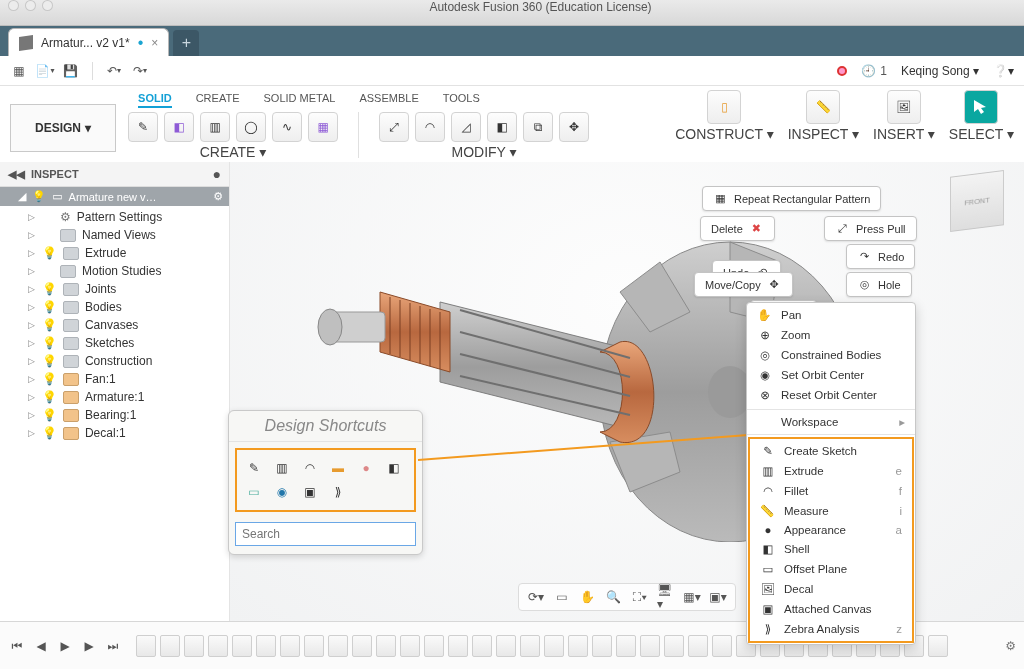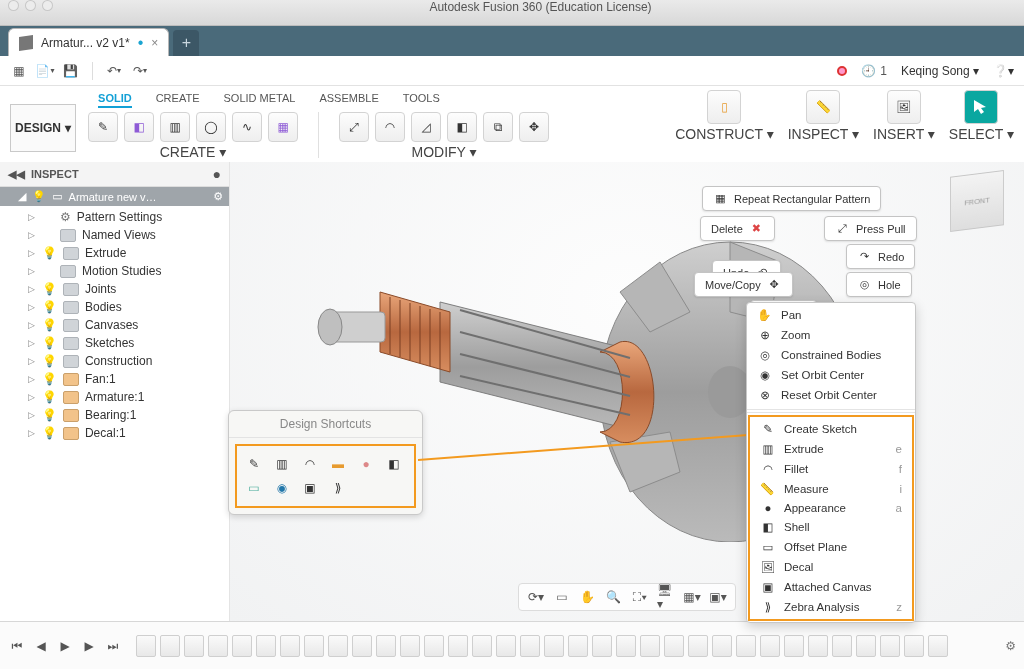--- a/index.html
+++ b/index.html
@@ -23,21 +23,21 @@
   
   .qat{ height:30px; display:flex; align-items:center; gap:8px; padding:0 10px; border-bottom:1px solid #e2e2e2; background:#fff;}
   .qat .ico{ width:18px;height:18px; display:flex;align-items:center;justify-content:center; color:#555;}
   .qat .sep{width:1px;height:18px;background:#ddd;margin:0 4px;}
   .qat-right{ margin-left:auto; display:flex; align-items:center; gap:14px;}
   .rec-dot{width:10px;height:10px;border:2px solid #d33;border-radius:50%; background:#f9c;}
   .clock{display:flex;align-items:center;gap:4px;color:#555;}
 
   
   .ribbon{ display:flex; align-items:flex-start; padding:4px 10px 0; border-bottom:1px solid #d9d9d9; background:#fff; height:78px; position:relative;}
-  .design-btn{ border:1px solid #c9c9c9; background:#fafafa; padding:10px 4px; font-weight:600; display:flex; align-items:center; gap:4px; height:48px; margin-top:14px; margin-right:12px;}
+  .design-btn{ border:1px solid #c9c9c9; background:#fafafa; padding:10px 24px; font-weight:600; display:flex; align-items:center; gap:4px; height:48px; margin-top:14px; margin-right:12px;}
   .ribbon-tabs{ display:flex; flex-direction:column; }
   .rtabs{ display:flex; gap:24px; font-size:11px; color:#555; padding:2px 0 4px 10px;}
   .rtabs .active{ color:#12a0d6; border-bottom:2px solid #12a0d6; padding-bottom:2px; font-weight:600;}
   .rgroups{ display:flex; gap:16px; align-items:flex-start;}
   .rgroup{ display:flex; flex-direction:column; align-items:center;}
   .rgroup .icons{ display:flex; gap:6px;}
   .ricon{ width:30px;height:30px; border:1px solid #d3d3d3; border-radius:4px; background:linear-gradient(#fdfdfd,#eee); display:flex;align-items:center;justify-content:center;}
   .ricon svg, .ricon span{ display:block;}
   .rlabel{ font-size:14px; color:#444; margin-top:2px;}
   .vsep{ width:1px; background:#e0e0e0; align-self:stretch; margin:0 4px; height:46px;}
@@ -59,21 +59,21 @@
   .trow .fold{ width:16px;height:13px;background:#d0d4d8;border:1px solid #aeb3b8;border-radius:2px;}
   .trow .comp{ width:16px;height:13px;background:#f2c38a;border:1px solid #caa06b;border-radius:2px;}
   .trow .gearico{ color:#777;}
 
   .canvas{ flex:1; position:relative; background:radial-gradient(ellipse at 50% 30%, #fdfdfd, #f1f2f3);}
   .armature{ position:absolute; left:70px; top:20px; width:560px; }
   .armature svg{width:100%;}
 
   
   .shortcuts{ position:absolute; left:228px; top:410px; width:195px; background:#f7f7f5; border:1px solid #c9c9c9; border-radius:6px; box-shadow:0 2px 6px rgba(0,0,0,.15); z-index:5;}
-  .shortcuts h4{ font-weight:400; color:#888; text-align:center; padding:6px; border-bottom:1px solid #e3e3e3; font-size:12px;}
+  .shortcuts h4{ font-weight:400; color:#888; text-align:center; padding:6px; border-bottom:1px solid #e3e3e3; font-size:16px;font-style:italic;}
   .shortcuts .sbox{ border:2px solid #f39a1f; margin:6px; padding:6px;}
   .shortcuts .srow{ display:flex; gap:10px; padding:3px 2px;}
   .shortcuts .sicon{ width:18px;height:18px; display:flex;align-items:center;justify-content:center;}
   .shortcuts input{ width:calc(100% - 12px); margin:4px 6px 8px; padding:4px 6px; border:1px solid #6aa7e6; font-size:12px; color:#888;}
 
   
   .connector{ position:absolute; z-index:6; pointer-events:none;}
 
   
   .mark{ position:absolute; background:#fff; border:1px solid #c4c4c4; border-radius:4px; padding:4px 10px; font-size:11px; display:flex; align-items:center; gap:6px; box-shadow:0 1px 2px rgba(0,0,0,.1);}
@@ -464,20 +464,25 @@
       <div class="item">
         <span class="ci">◉</span>
         <span>Set Orbit Center</span>
       </div>
       <div class="item">
         <span class="ci">⊗</span>
         <span>Reset Orbit Center</span>
       </div>
     </div>
   <hr>
+  <div class="item">
+      <span class="ci"></span>
+      <span>Workspace</span>
+      <span class="key">▸</span>
+    </div>
   <hr>
   <div class="hlbox">
       <div class="sec" id="ctx-shortcuts">
         <div class="item">
           <span class="ci">✎</span>
           <span>Create Sketch</span>
           <span class="key"></span>
         </div>
         <div class="item">
           <span class="ci">▥</span>
@@ -539,20 +544,21 @@
       <span class="sicon" style="color:#d88">●</span>
       <span class="sicon">◧</span>
     </div>
     <div class="srow">
       <span class="sicon" style="color:#4a9">▭</span>
       <span class="sicon" style="color:#27a">◉</span>
       <span class="sicon">▣</span>
       <span class="sicon">⟫</span>
     </div>
   </div>
+  <input type="text" placeholder="Search" style="">
 </div>
 
 <svg class="connector" style="left:418px; top:430px; width:340px; height:60px;">
   <line x1="0" y1="30" x2="330" y2="5" stroke="#f39a1f" stroke-width="2"></line>
 </svg>
 
 <div class="timeline">
   <span class="tbtn">⏮</span>
   <span class="tbtn">◀</span>
   <span class="tbtn">▶</span>

